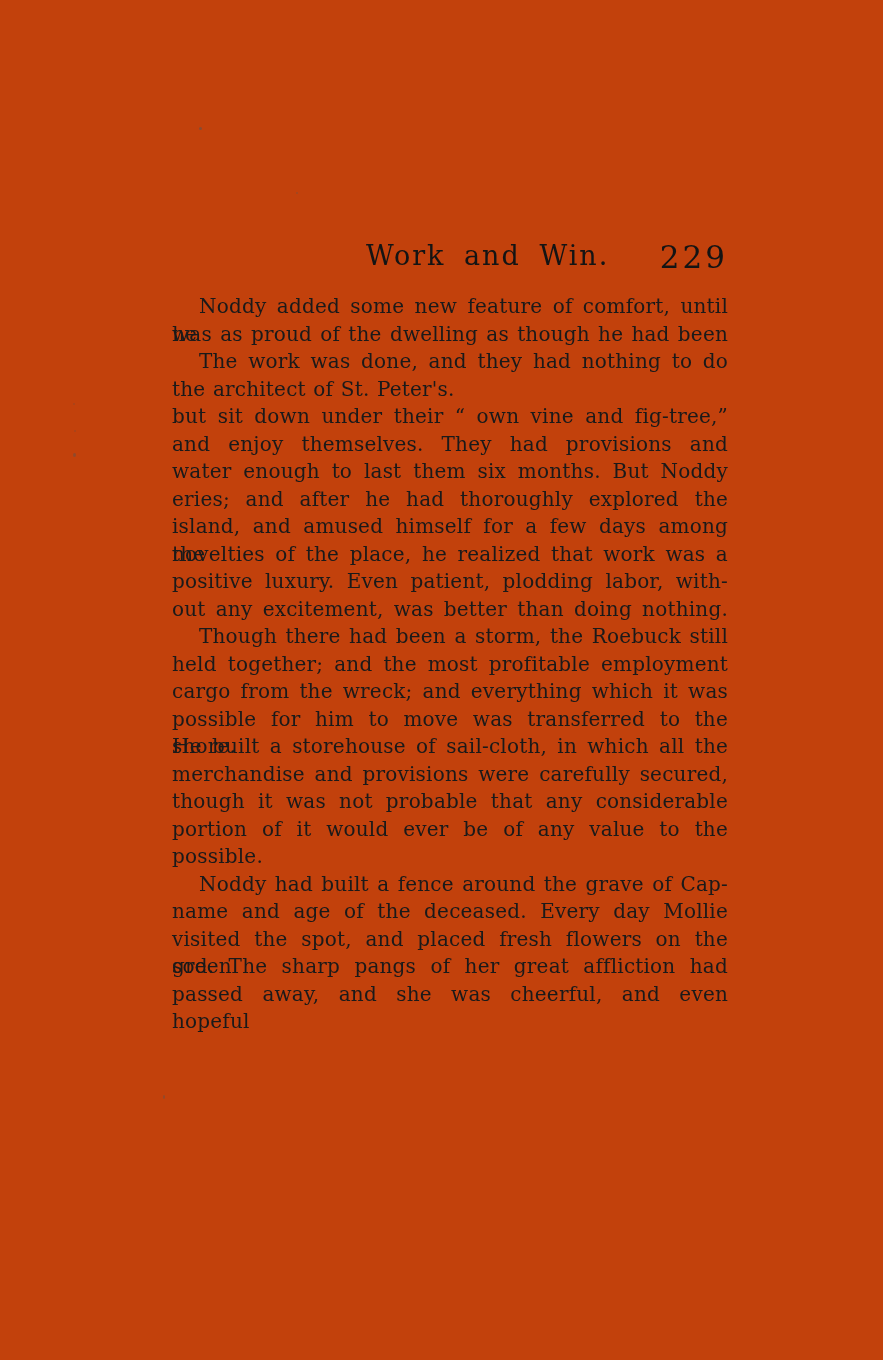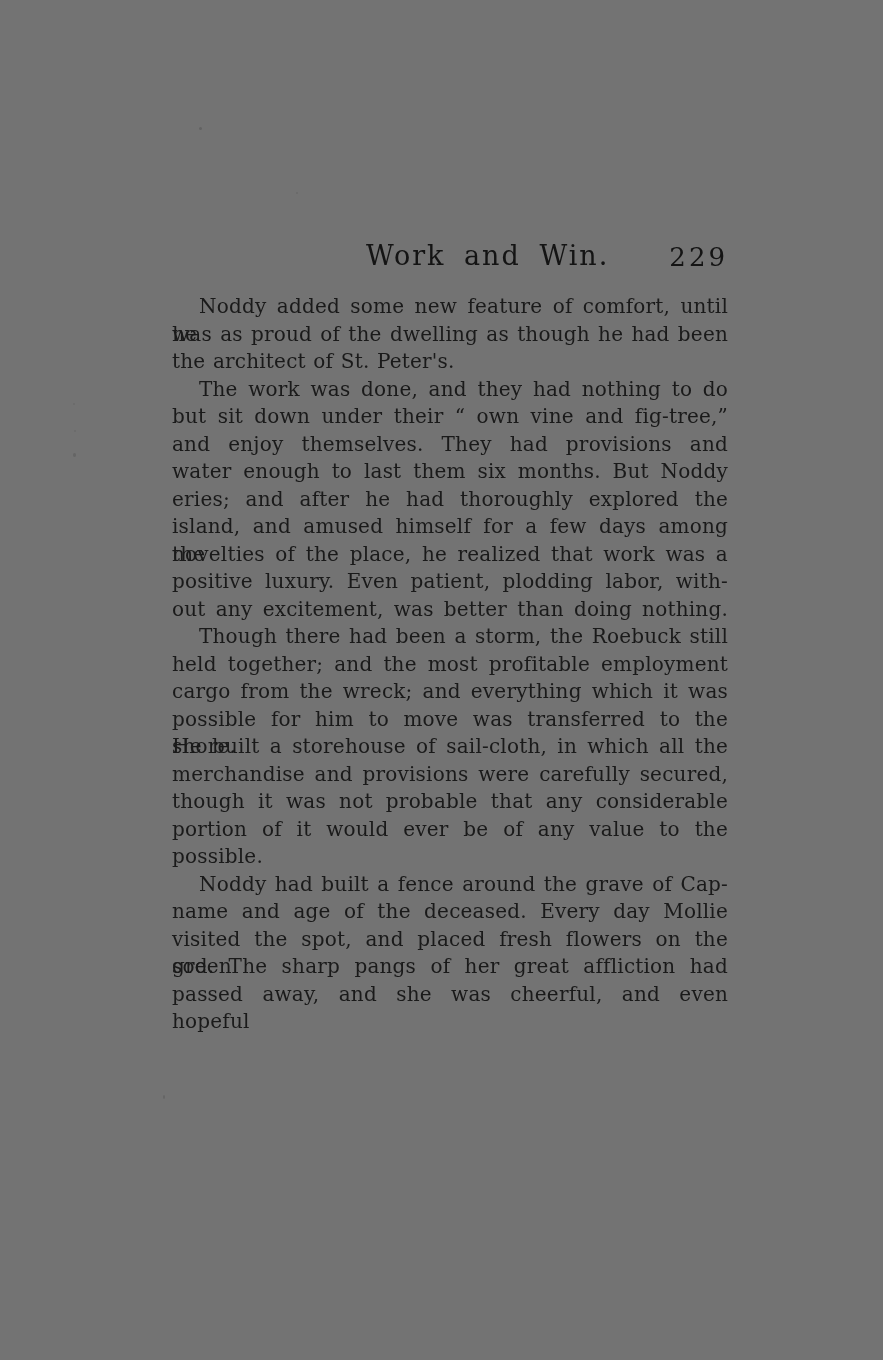--- a/index.html
+++ b/index.html
@@ -4,21 +4,21 @@
 <style>
   html, body {
     margin: 0;
     padding: 0;
     background: #ffffff;
   }
   .scan-page {
     position: relative;
     width: 883px;
     height: 1360px;
-    background: #737373;
+    background: #c2410c;
     overflow: hidden;
     font-family: "DejaVu Serif", "Liberation Serif", serif;
     color: #1a1a1a;
   }
   
   .page-header {
     position: absolute;
     top: 241px;
     left: 0;
     width: 883px;
@@ -32,21 +32,21 @@
     line-height: 30px;
     letter-spacing: 2px;
     word-spacing: 8px;
     color: #141414;
     white-space: nowrap;
   }
   .page-number {
     position: absolute;
     right: 155px;
     top: 1px;
-    font-size: 26px;
+    font-size: 31px;
     line-height: 30px;
     letter-spacing: 3px;
     color: #141414;
   }
   
   .text-body {
     position: absolute;
     top: 293px;
     left: 172px;
     width: 556px;
@@ -95,22 +95,22 @@
   <span class="speck sp6"></span>
 
   <div class="page-header">
     <span class="running-title">Work and Win.</span>
     <span class="page-number">229</span>
   </div>
 
   <div class="text-body">
       <div class="line first">Noddy added some new feature of comfort, until he</div>
       <div class="line">was as proud of the dwelling as though he had been</div>
+      <div class="line first">The work was done, and they had nothing to do</div>
       <div class="line unjustified">the architect of St. Peter's.</div>
-      <div class="line first">The work was done, and they had nothing to do</div>
       <div class="line">but sit down under their “ own vine and fig-tree,”</div>
       <div class="line">and enjoy themselves.  They had provisions and</div>
       <div class="line">water enough to last them six months.  But Noddy</div>
       <div class="line">eries; and after he had thoroughly explored the</div>
       <div class="line">island, and amused himself for a few days among the</div>
       <div class="line">novelties of the place, he realized that work was a</div>
       <div class="line">positive luxury.  Even patient, plodding labor, with-</div>
       <div class="line">out any excitement, was better than doing nothing.</div>
       <div class="line first">Though there had been a storm, the Roebuck still</div>
       <div class="line">held together; and the most profitable employment</div>

